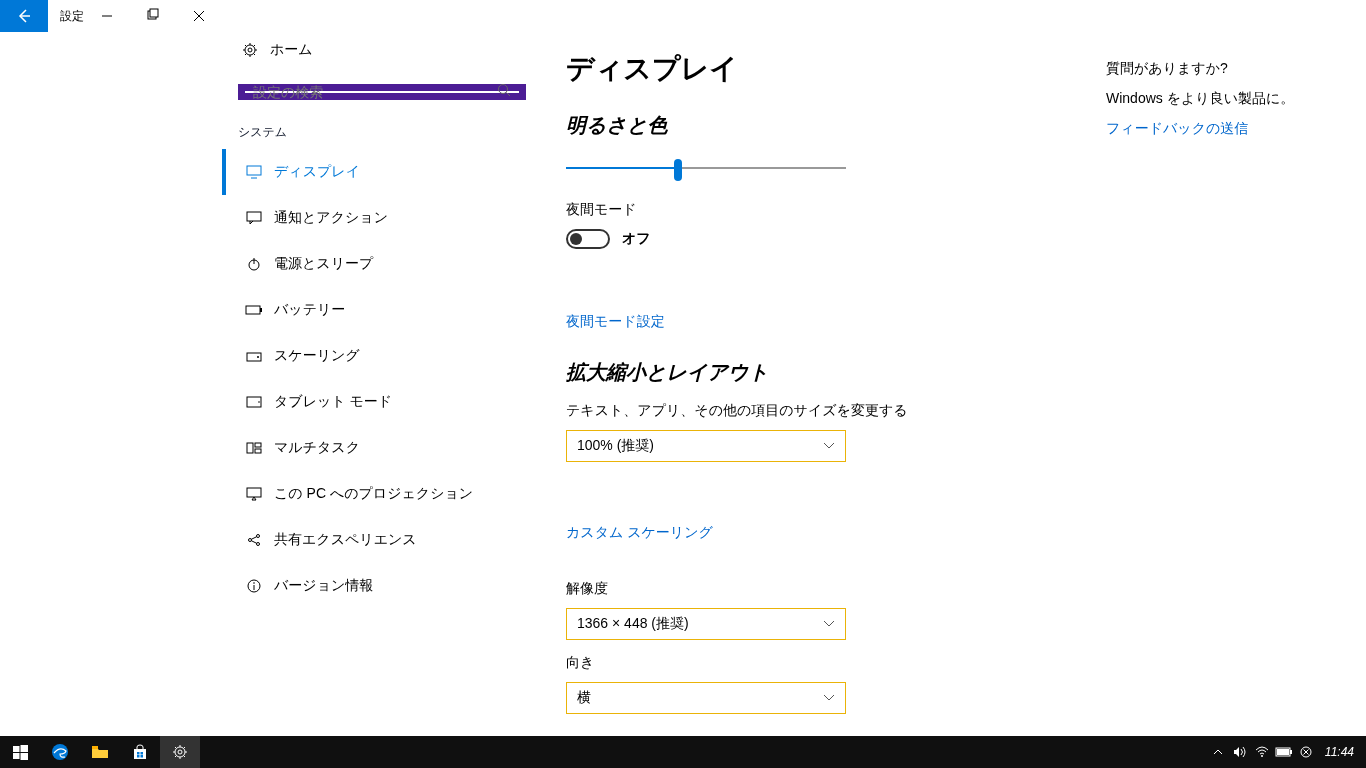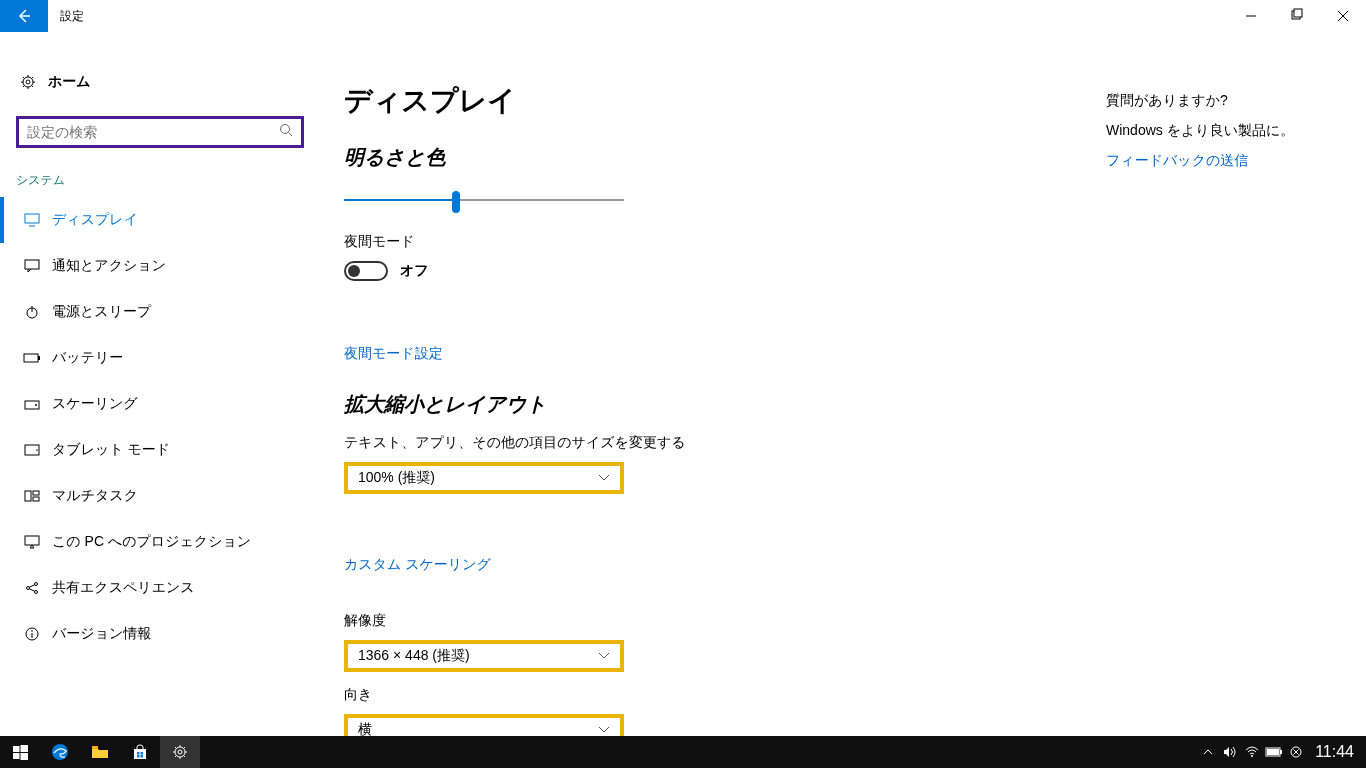--- a/index.html
+++ b/index.html
@@ -1,67 +1,67 @@
 <!DOCTYPE html>
 <html><head>
 <meta charset="utf-8">
 <style>
   * { box-sizing: border-box; margin: 0; padding: 0; }
   html, body { width: 1366px; height: 768px; overflow: hidden; font-family: "Yu Gothic UI", "Segoe UI", Meiryo, sans-serif; background: #fff; color: #000; }
-  .window { width: 1366px; height: 736px; display: flex; flex-direction: column; }
+  .window { width: 1366px; height: 736px; display: flex; }
   
   .titlebar { height: 32px; display: flex; align-items: center; }
   .back-btn { width: 48px; height: 32px; background: #0078d7; display: flex; align-items: center; justify-content: center; color: #fff; }
   .title { padding-left: 12px; font-size: 12px; color: #000; }
   .title-ctrls { margin-left: auto; display: flex; }
   .tctrl { width: 46px; height: 32px; display: flex; align-items: center; justify-content: center; }
   .tctrl svg { display: block; }
   
   .body { flex: 1; display: flex; }
   .sidebar { width: 320px; padding: 0; }
   .home-row { display: flex; align-items: center; height: 44px; padding-left: 16px; margin-top: 28px; font-size: 14px; }
   .home-row .icon { width: 24px; display: flex; justify-content: center; }
-  .home-row .lbl { padding-left: 8px; font-weight: bold; }
-  .searchbox { margin: 12px 16px 0 16px; height: 32px; border: 3px solid #4c1d95; display: flex; align-items: center; padding: 0 8px; }
+  .home-row .lbl { padding-left: 8px; }
+  .searchbox { margin: 12px 16px 0 16px; height: 16px; border: 7px solid #4c1d95; display: flex; align-items: center; padding: 0 8px; }
   .searchbox input { flex: 1; border: none; outline: none; font-size: 14px; color: #666; background: transparent; }
   .search-icon { color: #666; }
-  .group-label { padding: 24px 16px 8px 16px; font-size: 12px; color: #0f766e; }
+  .group-label { padding: 24px 16px 8px 16px; font-size: 12px; color: #0f172a; }
   .nav { list-style: none; }
   .nav-item { height: 46px; display: flex; align-items: center; padding-left: 16px; font-size: 14px; border-left: 4px solid transparent; }
   .nav-item .icon { width: 24px; display: flex; justify-content: center; }
   .nav-item .lbl { padding-left: 8px; }
   .nav-item.selected { border-left-color: #0078d7; color: #0078d7; }
   .nav-item.selected .icon { color: #0078d7; }
   
   .main { flex: 1; padding: 50px 24px 0 24px; }
   h1 { font-size: 28px; font-weight: 600; margin-bottom: 24px; }
   h2 { font-size: 20px; font-weight: 600; margin-top: 8px; margin-bottom: 16px; font-style: italic; }
   .field-label { font-size: 14px; margin-bottom: 10px; display: block; }
   .slider { position: relative; width: 280px; height: 28px; margin-bottom: 18px; }
   .slider-track { position: absolute; top: 12px; left: 0; right: 0; height: 2px; background: #999; }
   .slider-fill { position: absolute; top: 12px; left: 0; height: 2px; background: #0078d7; }
   .slider-thumb { position: absolute; top: 4px; width: 8px; height: 22px; background: #0078d7; border-radius: 4px; transform: translateX(-50%); }
   .toggle-row { display: flex; align-items: center; margin-bottom: 16px; }
   .toggle { width: 44px; height: 20px; border: 2px solid #333; border-radius: 12px; position: relative; margin-right: 12px; }
   .toggle-knob { position: absolute; left: 2px; top: 2px; width: 12px; height: 12px; border-radius: 50%; background: #333; }
   .toggle-label { font-size: 14px; font-weight: bold; }
   .link { color: #0066cc; font-size: 14px; display: inline-block; margin-bottom: 20px; margin-top: 48px; }
-  .select { width: 280px; height: 32px; border: 4px solid #eab308; display: flex; align-items: center; justify-content: space-between; padding: 0 10px; font-size: 14px; margin-bottom: 14px; background: #fff; }
+  .select { width: 280px; height: 32px; border: 1px solid #eab308; display: flex; align-items: center; justify-content: space-between; padding: 0 10px; font-size: 14px; margin-bottom: 14px; background: #fff; }
   .section-gap { height: 18px; }
   
   .rail { width: 260px; padding: 60px 24px 0 0; }
   .rail-head { font-size: 14px; margin-bottom: 12px; }
   .rail-link { color: #0066cc; font-size: 14px; display: block; margin-bottom: 28px; }
   
   .taskbar { position: absolute; left: 0; bottom: 0; width: 1366px; height: 32px; background: #101010; display: flex; align-items: center; color: #fff; }
   .tb-btn { width: 40px; height: 32px; display: flex; align-items: center; justify-content: center; }
   .tb-btn.active { background: #333; }
   .tb-right { margin-left: auto; display: flex; align-items: center; padding-right: 4px; }
   .tb-icon { width: 22px; height: 32px; display: flex; align-items: center; justify-content: center; }
-  .clock { font-size: 16px; padding: 0 8px; }
+  .clock { font-size: 12px; padding: 0 8px; font-style: italic; }
   svg { overflow: visible; }
 </style>
 </head>
 <body>
 
 <div class="window">
 
   <div class="titlebar">
     <div class="back-btn">
       <svg width="16" height="16" viewBox="0 0 16 16">

